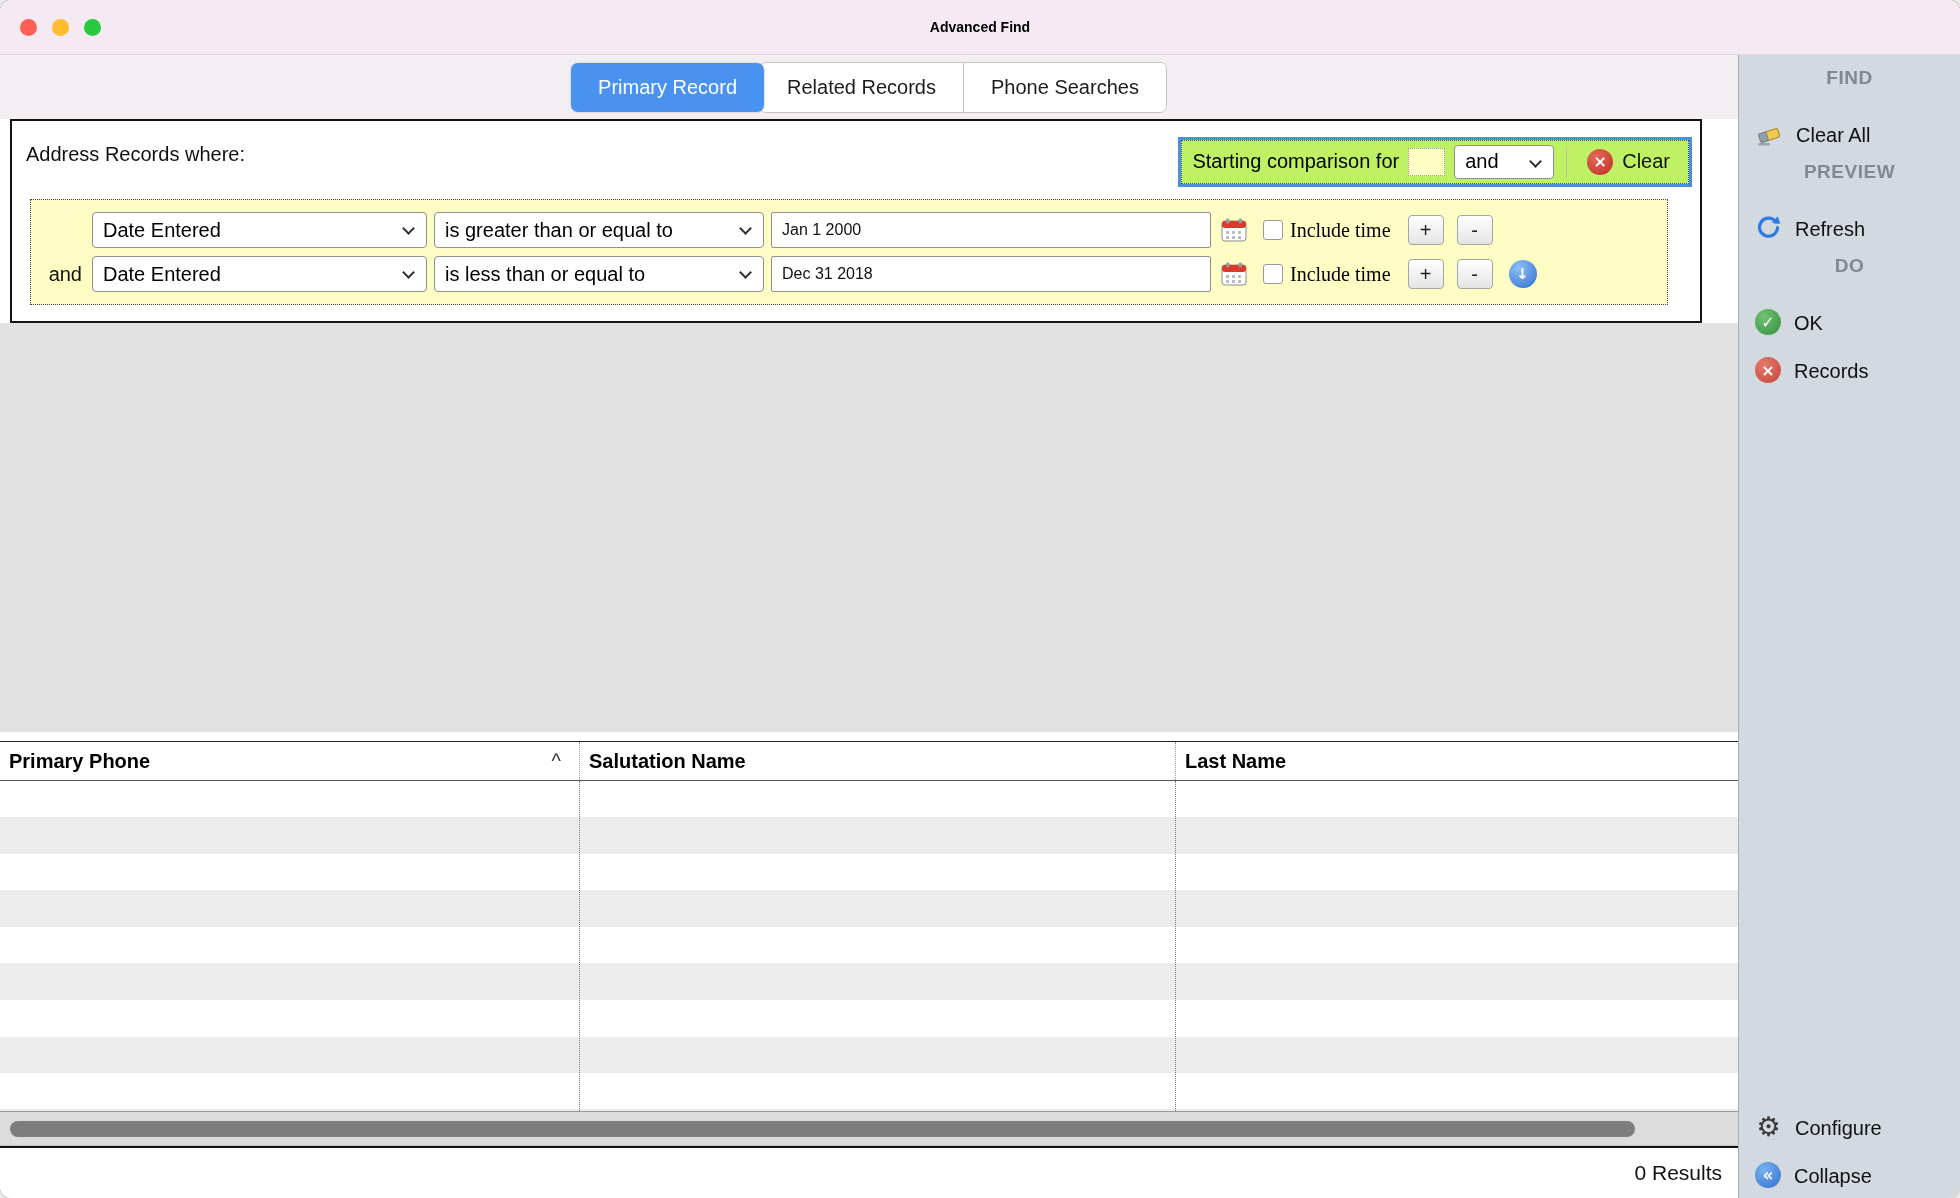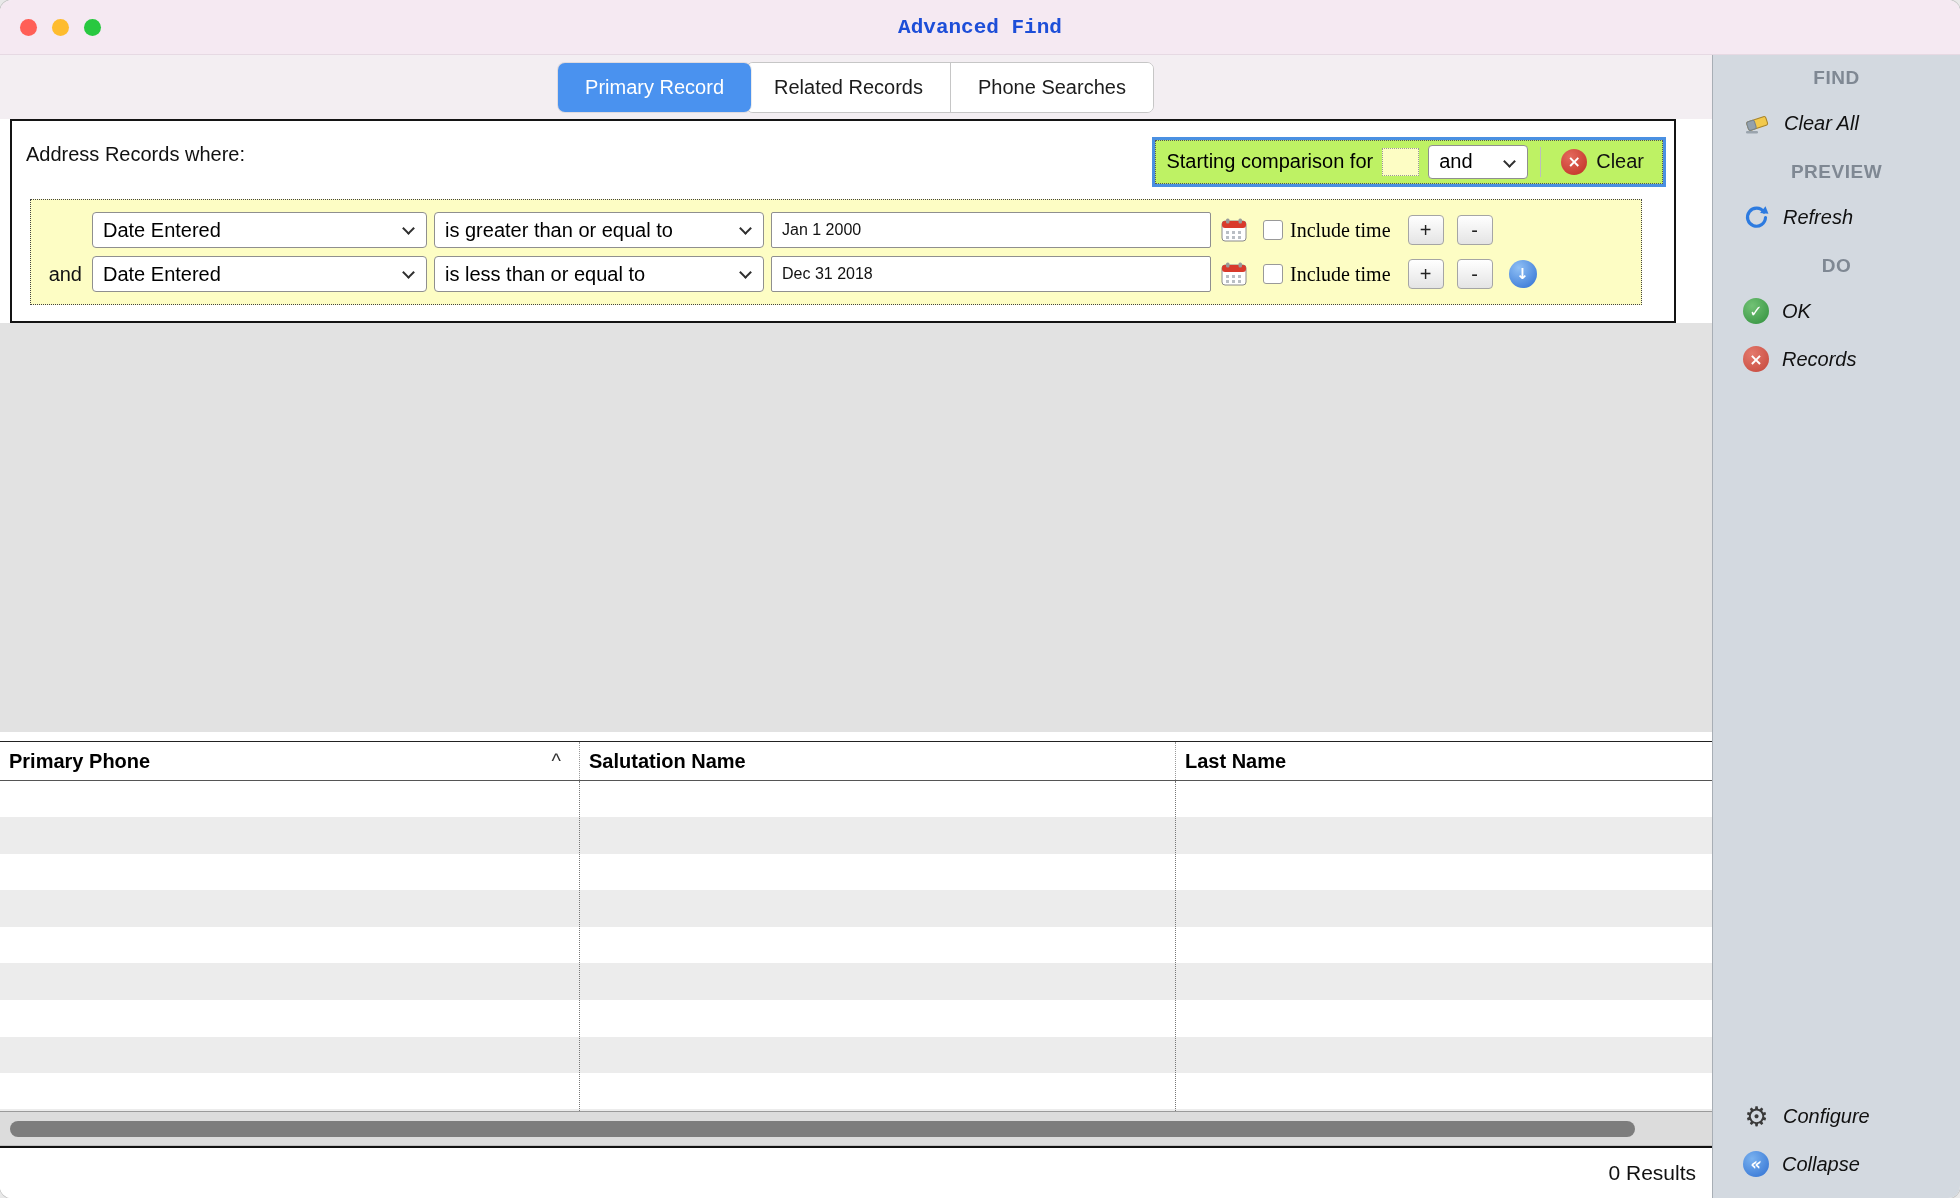--- a/index.html
+++ b/index.html
@@ -8,21 +8,21 @@
     width:1960px;height:1198px;border-radius:12px;overflow:hidden;background:#fff;
     display:flex;flex-direction:column;box-shadow:0 0 0 1px rgba(0,0,0,.15);
     cursor:default; -webkit-user-select:none; user-select:none;
   }
   
   .titlebar{height:55px;flex:0 0 auto;background:#f5e9f2;position:relative;
     display:flex;align-items:center;justify-content:center;border-bottom:1px solid #e6d9e3;}
   .lights{position:absolute;left:20px;top:0;height:100%;display:flex;align-items:center;gap:15px;}
   .light{width:17px;height:17px;border-radius:50%;}
   .light.red{background:#ff5f57;}  .light.yellow{background:#febc2e;}  .light.green{background:#28c840;}
-  .title{font-size:21px;font-weight:700;color:#1d4ed8;font-family:Liberation Mono, monospace;}
+  .title{font-size:14px;font-weight:700;color:#000000;}
 
   .content{flex:1;display:flex;min-height:0;}
   .main{flex:1;min-width:0;display:flex;flex-direction:column;background:#fff;}
 
   
   .tabbar{height:64px;flex:0 0 auto;background:#f3eef2;display:flex;align-items:center;justify-content:center;}
   .tab{height:49px;display:flex;align-items:center;padding:0 27px;font-size:20px;color:#1c1c1c;cursor:pointer;background:#fff;}
   .tab.active{background:#4a92ef;color:#fff;border-radius:7px;position:relative;z-index:2;box-shadow:0 0 0 1px rgba(0,0,0,.08);}
   .tab-group{display:flex;border:1px solid #c6c6c6;border-radius:7px;overflow:hidden;margin-left:-5px;background:#fff;}
   .tab-group .tab + .tab{border-left:1px solid #c6c6c6;}
@@ -78,25 +78,25 @@
   .vline{position:absolute;top:0;bottom:0;width:0;border-left:1px dotted #777;}
   .vline.c1{left:579px;} .vline.c2{left:1175px;}
 
   .hscroll{flex:0 0 auto;height:35px;background:#dcdcdc;border-top:1px solid #9a9a9a;border-bottom:1px solid #c2c2c2;position:relative;}
   .thumb{position:absolute;left:10px;top:9px;width:1625px;height:16px;border-radius:8px;background:#7d7d7d;cursor:pointer;}
 
   .statusbar{flex:0 0 auto;height:52px;background:#fff;border-top:2px solid #111;
        display:flex;align-items:center;justify-content:flex-end;padding-right:16px;font-size:21px;color:#111;}
 
   
-  .sidebar{width:248px;flex:0 0 auto;background:#d3d9e0;border-left:1px solid #a8aeb5;
+  .sidebar{width:222px;flex:0 0 auto;background:#d3d9e0;border-left:1px solid #a8aeb5;
        display:flex;flex-direction:column;padding-top:12px;}
   .side-header{font-size:19px;font-weight:700;color:#7f8893;text-align:center;margin:14px 0 10px;letter-spacing:.5px;}
   .side-header.first{margin-top:0;}
-  .side-item{display:flex;align-items:center;gap:13px;height:48px;padding-left:30px;font-size:20px;color:#101010;cursor:pointer;font-style:italic;}
+  .side-item{display:flex;align-items:flex-end;gap:13px;height:48px;padding-left:16px;font-size:20px;color:#101010;cursor:pointer;}
   .side-footer{margin-top:auto;padding-bottom:10px;}
   .glyph-icon{font-family:"DejaVu Sans", sans-serif;}
   .gear-glyph{font-size:27px;color:#3a3a3a;line-height:1;width:27px;text-align:center;}
 </style>
 </head>
 <body>
 
 <div class="window">
 
   <div class="titlebar">

